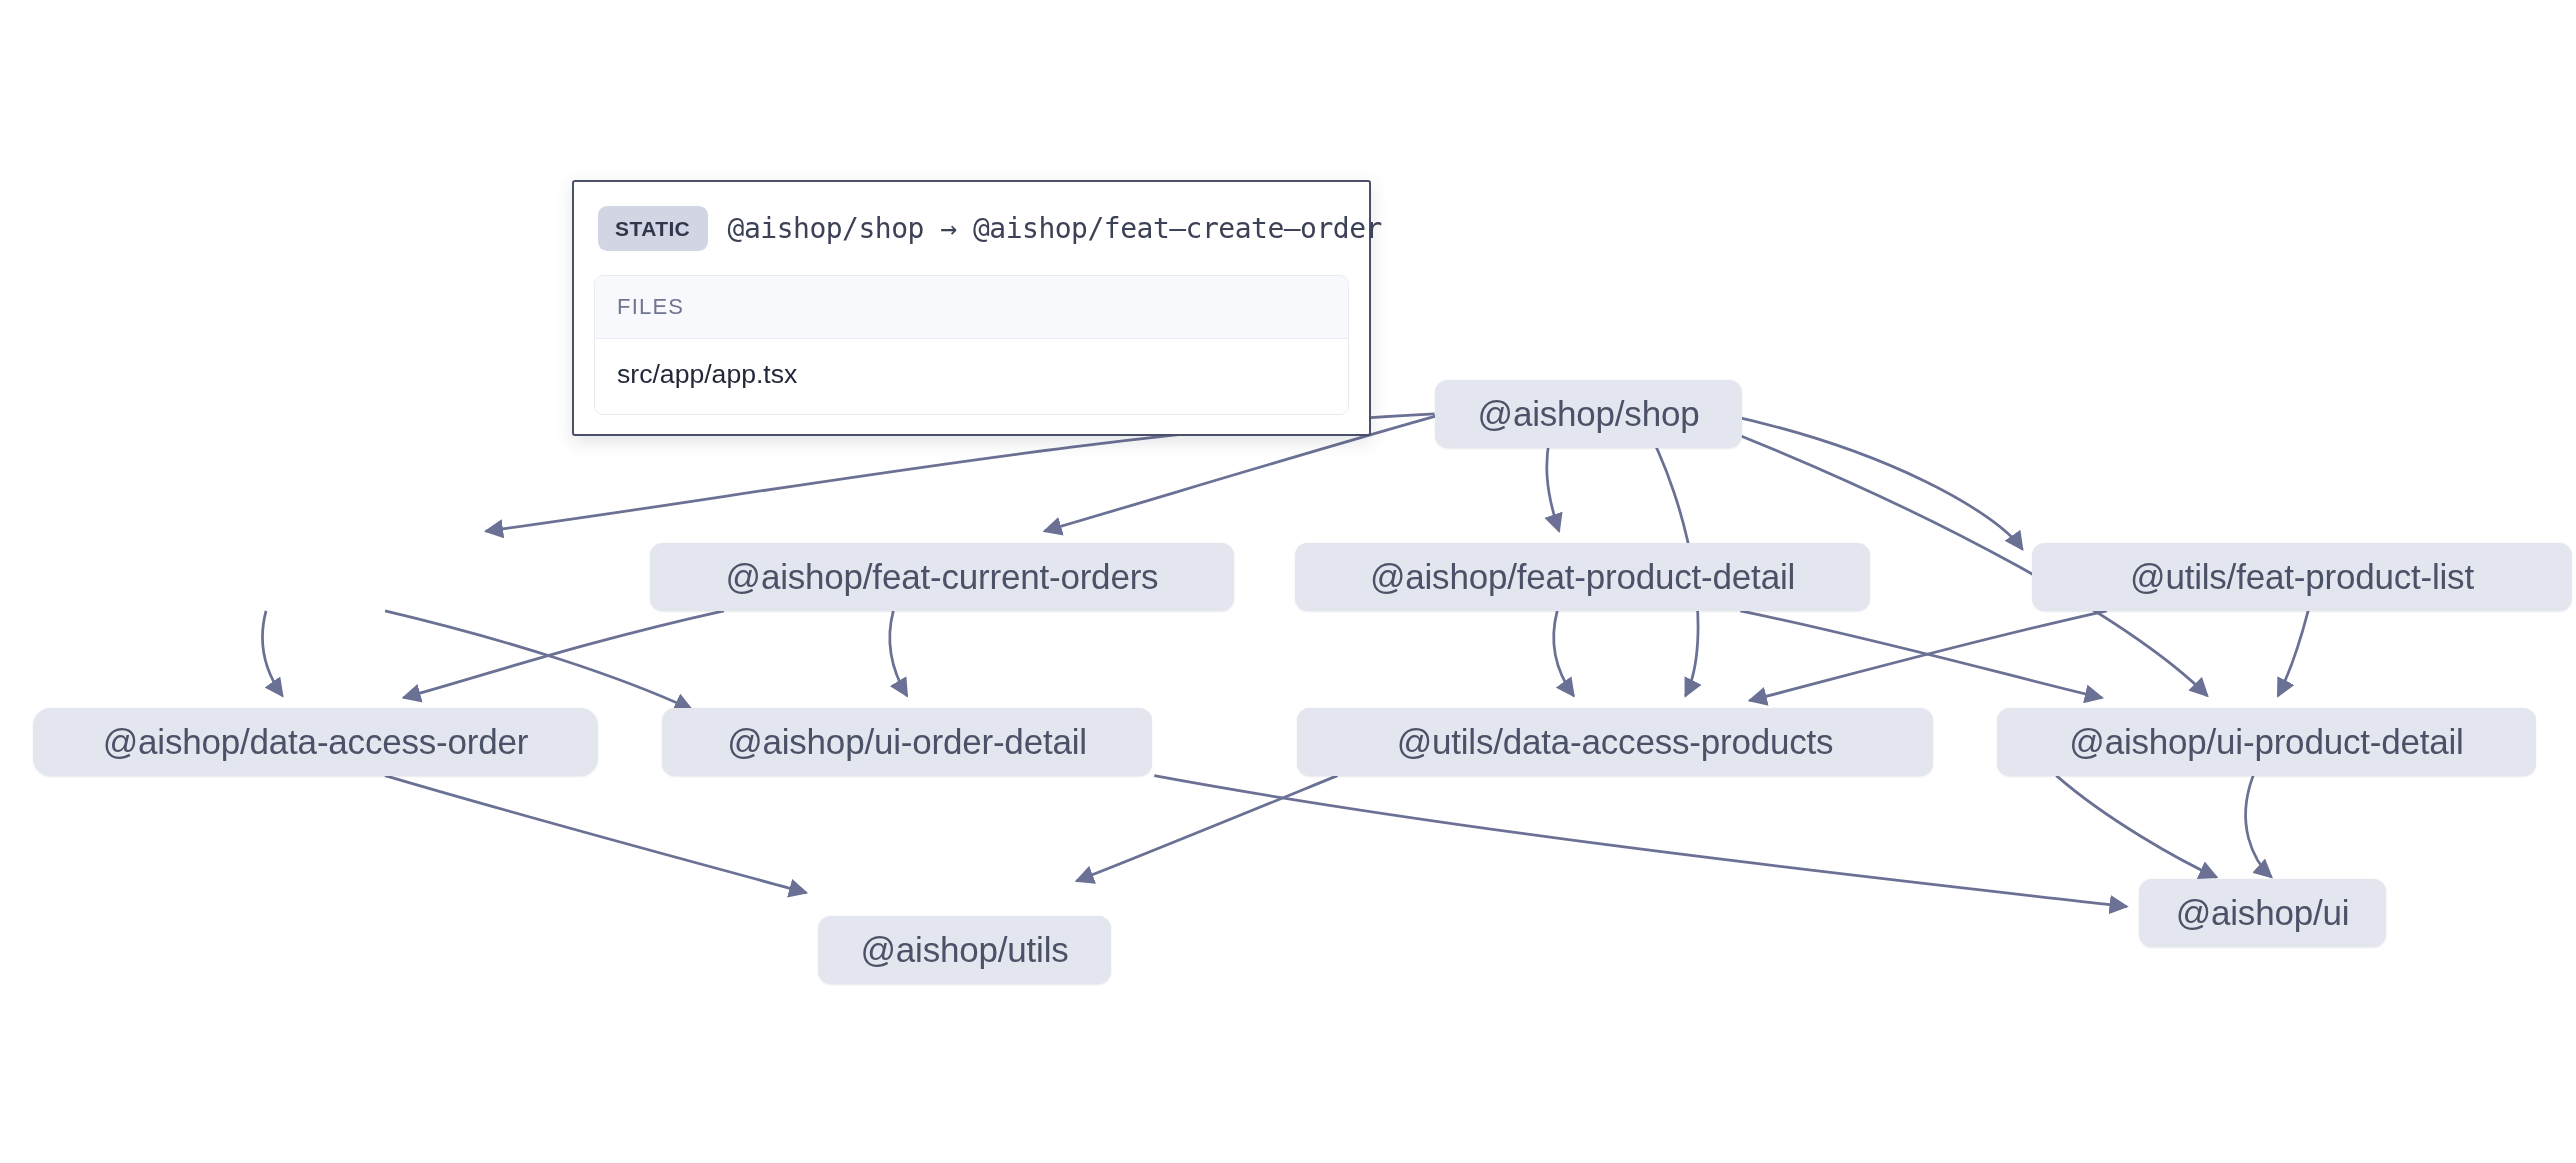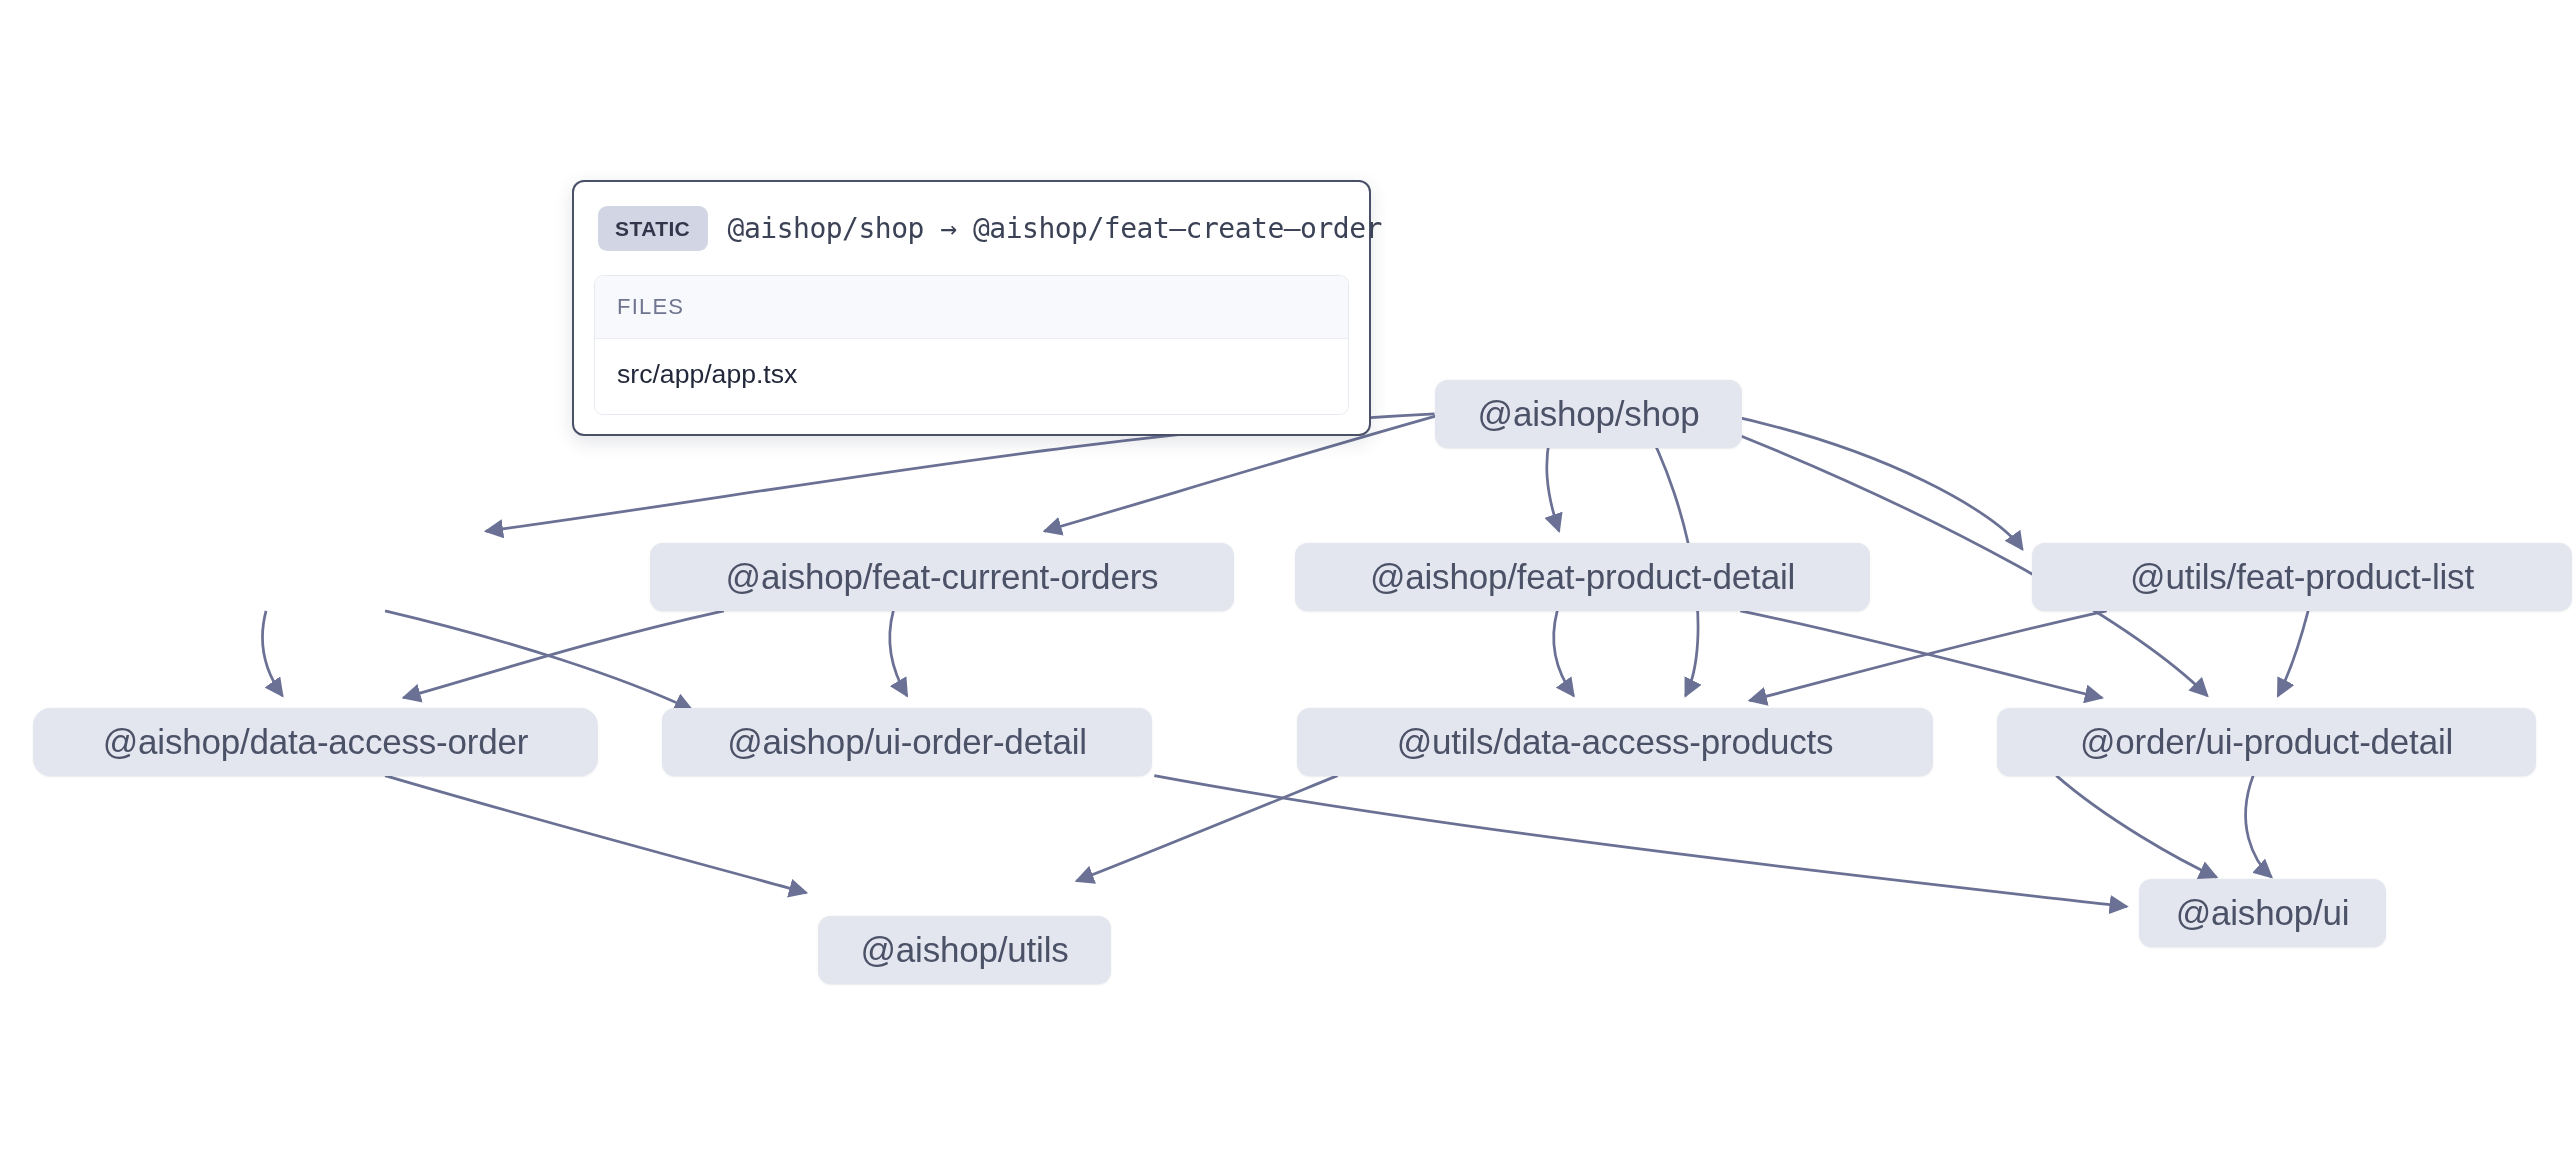--- a/index.html
+++ b/index.html
@@ -37,21 +37,21 @@
     padding: 0 24px;
     height: 68px;
     box-shadow: 0 0.9px 1.8px rgba(40,45,70,0.10);
     cursor: pointer;
   }
   
   #tooltip-card {
     position: absolute;
     background: #ffffff;
     border: 2.7px solid #4a5068;
-    border-radius: 12px;
+    border-radius: 3px;
     box-shadow: 0 5.5px 18.3px rgba(40,45,70,0.13);
     padding: 20px 20px 18.3px 20px;
     z-index: 40;
   }
   #tooltip-head {
     display: flex;
     align-items: center;
     gap: 20px;
     padding: 3.7px 3.7px 0 3.7px;
   }
@@ -171,21 +171,21 @@
 
   <div class="node" style="left:662px; top:708px; width:490px;">
     <span>@aishop/ui-order-detail</span>
   </div>
 
   <div class="node" style="left:1297px; top:708px; width:636px;">
     <span>@utils/data-access-products</span>
   </div>
 
   <div class="node" style="left:1997px; top:708px; width:539px;">
-    <span>@order/ui-product-detail</span>
+    <span>@aishop/ui-product-detail</span>
   </div>
 
   <div class="node" style="left:818px; top:879px; width:293px;margin-top:37px;">
     <span>@aishop/utils</span>
   </div>
 
   <div class="node" style="left:2139px; top:879px; width:247px;">
     <span>@aishop/ui</span>
   </div>
 

